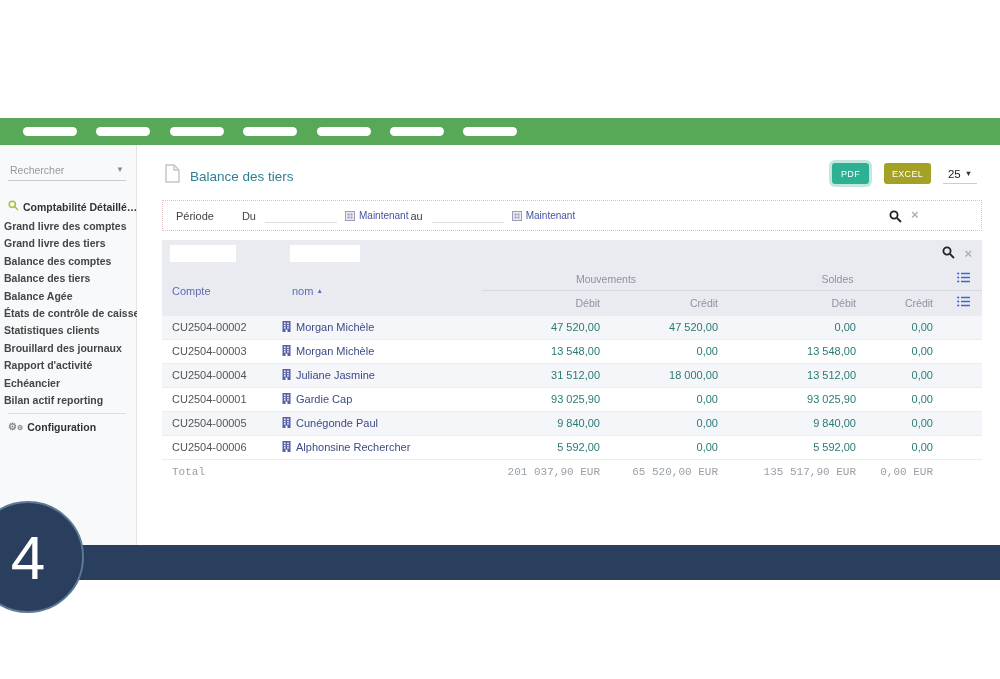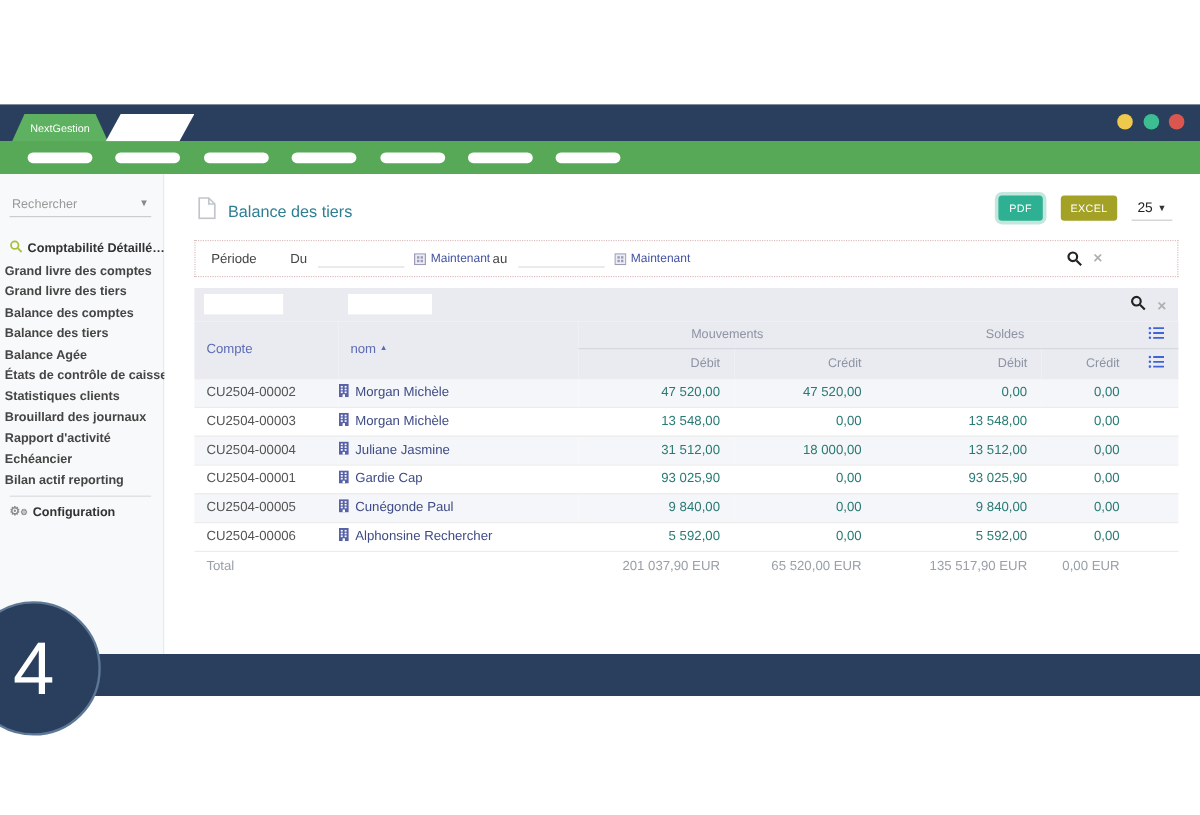--- a/index.html
+++ b/index.html
@@ -80,44 +80,35 @@
   th.h-icon { text-align:center; padding-right:0; }
   .sort-asc { font-size:6.5px; color:#5e6cb2; vertical-align:2px; }
   tbody tr { border-top:1px solid #ececec; }
   tbody tr:nth-child(odd) { background:#f5f6f9; }
   tbody td { height:24px; }
   td.c-compte { color:#555; padding-left:10px; }
   td.c-nom { color:#3e4b85; }
   td.c-nom .nomflex { display:flex; align-items:center; gap:5px; }
   td.c-num { color:#2a7a74; text-align:right; padding-right:12px;margin-top:20px; }
   tfoot tr { border-top:1px solid #ececec; }
-  tfoot td { height:26px; color:#9aa0a8; }
+  tfoot td { height:26px; color:#9aa0a8;font-family:Liberation Mono, monospace; }
   td.t-label { padding-left:10px; }
   td.t-num { text-align:right; padding-right:12px; }
 
   
   .bottom-bar { position:absolute; left:0; top:545px; width:1000px; height:35px; background:#2a3f5e; }
   .page-badge { position:absolute; left:-28px; top:501px; width:112px; height:112px; border-radius:50%;
          background:#2a3f5e; border:2px solid #5d7894; color:#fff; font-size:62px; font-weight:300;
          display:flex; align-items:center; justify-content:center; z-index:5; }
 </style>
 </head>
 <body>
 
 <div class="stage">
 
-  <div class="titlebar">
-    <div class="brand-tab">
-      <span>NextGestion</span>
-    </div>
-    <div class="brand-para"></div>
-    <span class="dot d1" style="background:#efc94c"></span>
-    <span class="dot d2" style="background:#3dbd92"></span>
-    <span class="dot d3" style="background:#da564e"></span>
-  </div>
 
   <div class="navbar">
       <span class="pill" style="left: 23px;"></span>
       <span class="pill" style="left: 96.4px;"></span>
       <span class="pill" style="left: 169.8px;"></span>
       <span class="pill" style="left: 243.2px;"></span>
       <span class="pill" style="left: 316.6px;"></span>
       <span class="pill" style="left: 390px;"></span>
       <span class="pill" style="left: 463.4px;"></span>
     </div>

